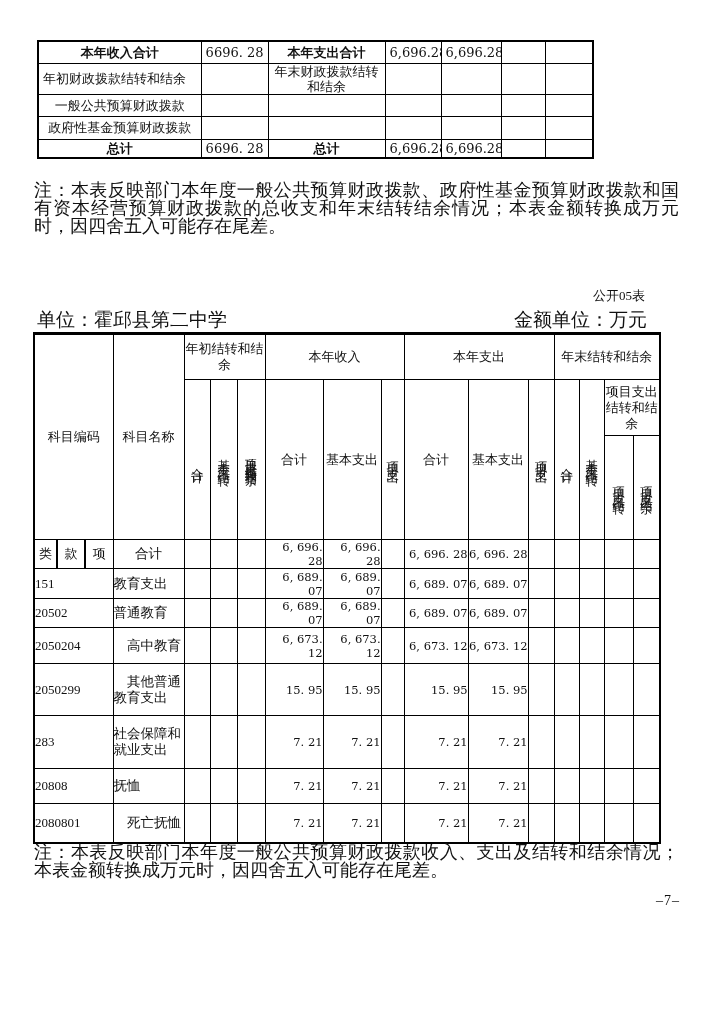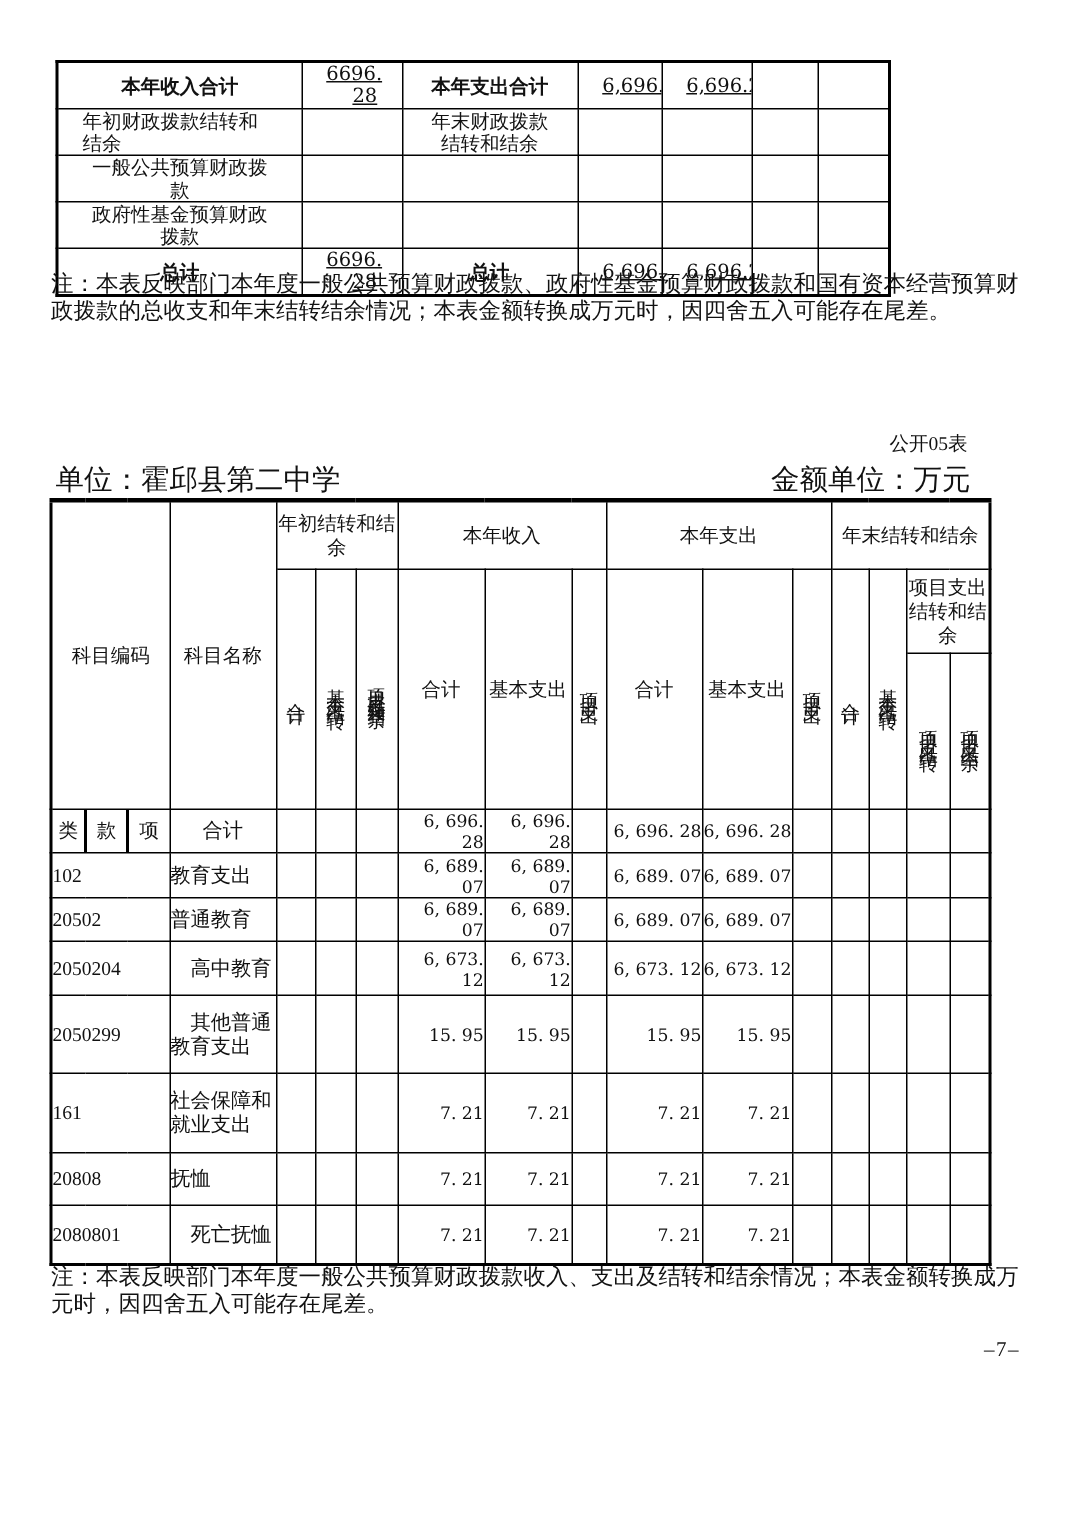--- a/index.html
+++ b/index.html
@@ -7,34 +7,34 @@
     position:relative; width:714px; height:1010px; margin:0 auto;
     background:#ffffff; color:#111;
     font-family:"Liberation Serif","DejaVu Serif",serif;
     overflow:hidden;
   }
   table { border-collapse:collapse; table-layout:fixed; }
 
   
   .top-table { position:absolute; left:37px; top:40px; width:555px; border:2px solid #000; }
   .top-table td {
-    border:1px solid #000; font-size:13px; padding:0 16px;
+    border:1px solid #000; font-size:13px; padding:0 4px;
     overflow:hidden; vertical-align:middle; line-height:15px;
   }
   .c { text-align:center; }
   .l { text-align:left; }
   .b { font-weight:bold; }
   .small { font-size:10px; padding:0 2px;margin-top:14px; }
   .wrap1 { text-indent:0.5em; line-height:14px; }
-  .num2 { text-align:right; padding-right:5px; font-size:12.5px; font-family:"DejaVu Serif",serif;text-decoration:underline; }
+  .num2 { text-align:right; padding-right:5px; font-size:12.5px; font-family:"DejaVu Serif",serif; }
 
   
   .note {
     position:absolute; left:34px; width:645px;
-    font-size:15px; line-height:18px; text-align:justify;
+    font-size:18px; line-height:18px; text-align:justify;
   }
   .doc-title {
     position:absolute; left:37px; top:249px; width:640px;
     text-align:center; font-family:"Liberation Sans","DejaVu Sans",sans-serif;
     font-weight:bold; font-size:19px; letter-spacing:1px;
   }
   .table-code { position:absolute; left:37px; top:287px; width:608px; text-align:right; font-size:13px; }
   .unit-row {
     position:absolute; left:37px; top:307px; width:610px;
     display:flex; justify-content:space-between; font-size:19px;
@@ -205,21 +205,21 @@
       <td class="num b">6, 696. 28</td>
       <td class="num b">6, 696. 28</td>
       <td class="num"></td>
       <td class="num"></td>
       <td class="num"></td>
       <td class="num"></td>
       <td class="num"></td>
     </tr>
 
     <tr style="height:30px">
-      <td class="code" colspan="3">102</td>
+      <td class="code" colspan="3">151</td>
       <td class="name">教育支出</td>
       <td class="num"></td>
       <td class="num"></td>
       <td class="num"></td>
       <td class="num">6, 689. 07</td>
       <td class="num">6, 689. 07</td>
       <td class="num"></td>
       <td class="num">6, 689. 07</td>
       <td class="num">6, 689. 07</td>
       <td class="num"></td>
@@ -277,21 +277,21 @@
       <td class="num">15. 95</td>
       <td class="num">15. 95</td>
       <td class="num"></td>
       <td class="num"></td>
       <td class="num"></td>
       <td class="num"></td>
       <td class="num"></td>
     </tr>
 
     <tr style="height:53px">
-      <td class="code" colspan="3">161</td>
+      <td class="code" colspan="3">283</td>
       <td class="name">社会保障和就业支出</td>
       <td class="num"></td>
       <td class="num"></td>
       <td class="num"></td>
       <td class="num">7. 21</td>
       <td class="num">7. 21</td>
       <td class="num"></td>
       <td class="num">7. 21</td>
       <td class="num">7. 21</td>
       <td class="num"></td>

